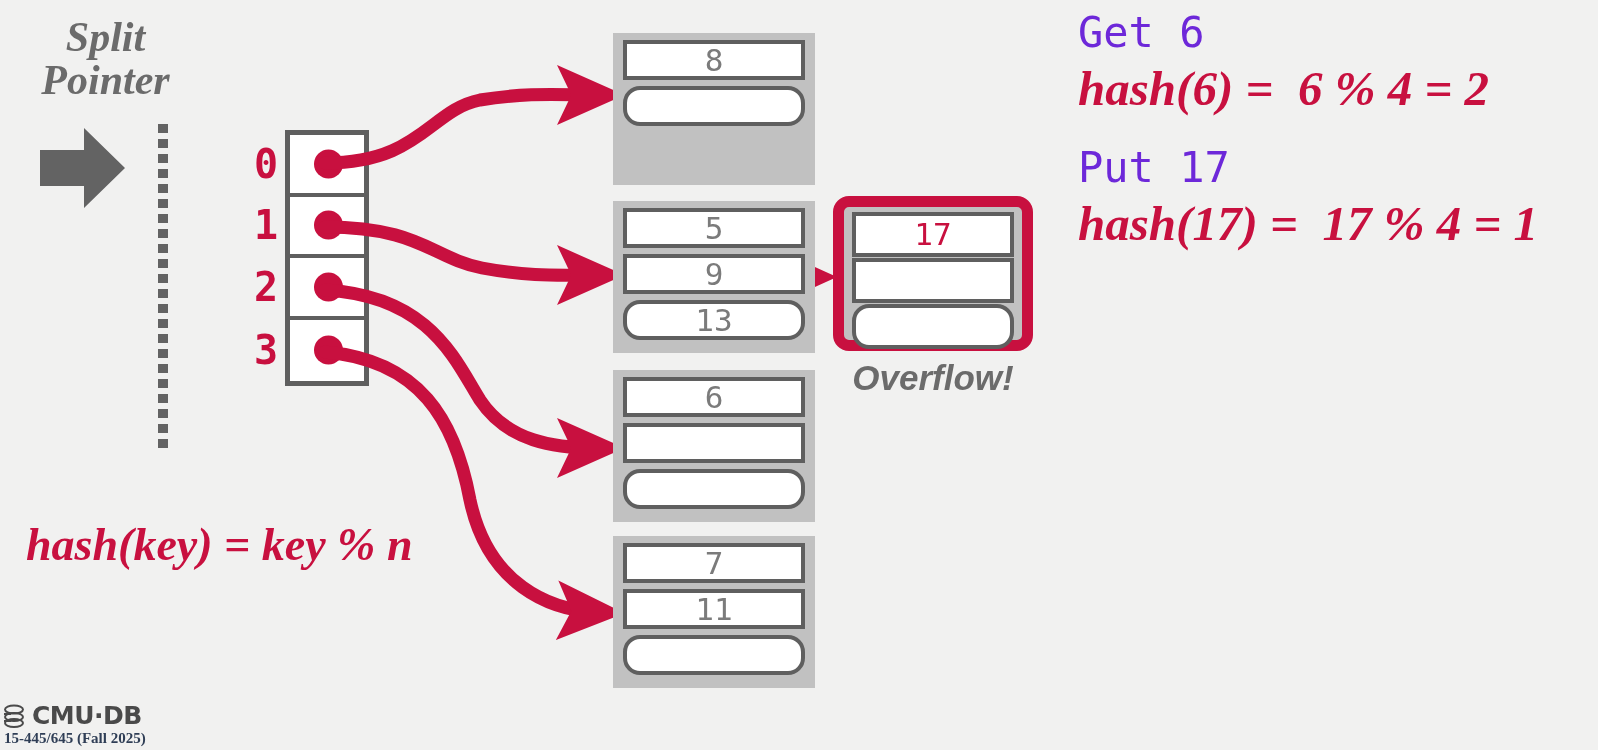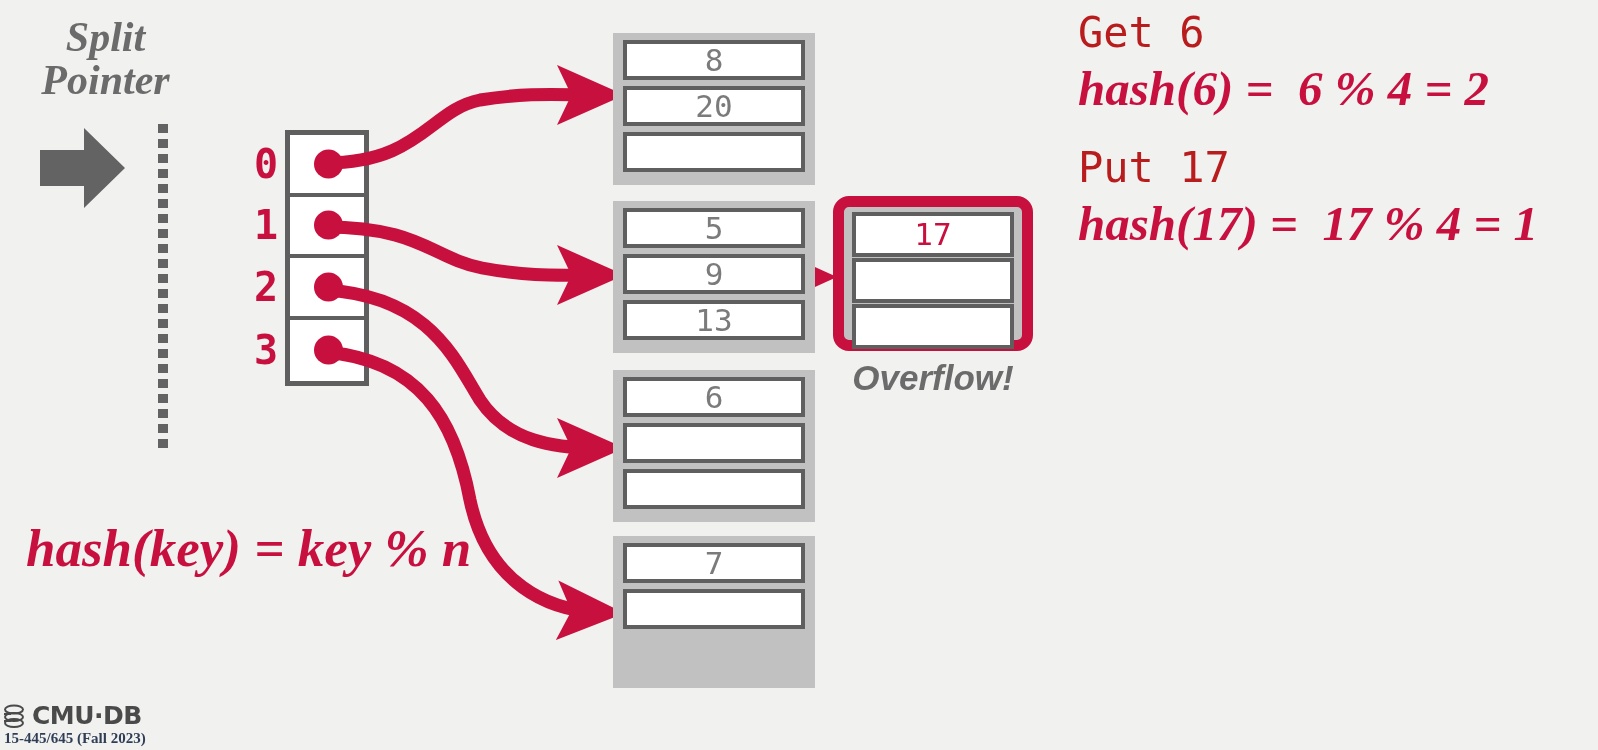--- a/index.html
+++ b/index.html
@@ -119,21 +119,21 @@
     box-sizing: border-box;
     display: flex;
     align-items: center;
     justify-content: center;
     font-family: "DejaVu Sans Mono", monospace;
     font-size: 31px;
     color: #7b7b7b;
     line-height: 1;
   }
   .bucket.overflow .slot { height: 45px; margin-bottom: 1px; }
-  .slot:last-child { margin-bottom: 0; }
+  .slot:last-child { margin-bottom: 0; border-radius: 17px; }
   .slot.highlight { color: #c8103f; }
 
   
   #overflow-caption {
     position: absolute;
     left: 833px;
     top: 358px;
     width: 200px;
     text-align: center;
     font-family: "Liberation Sans", sans-serif;
@@ -144,37 +144,37 @@
   }
 
   
   #hash-formula {
     position: absolute;
     left: 26px;
     top: 518px;
     font-family: "Liberation Serif", serif;
     font-weight: bold;
     font-style: italic;
-    font-size: 53px;
+    font-size: 46px;
     color: #c8103f;
     white-space: nowrap;
   }
 
   
   #ops {
     position: absolute;
     left: 1078px;
     top: 8px;
     width: 510px;
   }
   .op-block { margin-bottom: 26px; }
   .op-cmd {
     font-family: "DejaVu Sans Mono", monospace;
     font-size: 42px;
-    color: #b91c1c;
+    color: #6d28d9;
     line-height: 1.18;
     white-space: pre;
   }
   .op-hash {
     font-family: "Liberation Serif", serif;
     font-weight: bold;
     font-style: italic;
     font-size: 49px;
     color: #c8103f;
     line-height: 1.18;
@@ -269,38 +269,38 @@
 
     <path d="M 325,290 C 430,296 455,360 480,400 C 508,442 555,448 596,448" stroke="#c8103f" stroke-width="13" fill="none" stroke-linecap="round" marker-end="url(#ah)"></path>
 
     <path d="M 325,352 C 420,360 455,420 470,500 C 488,585 550,610 596,612" stroke="#c8103f" stroke-width="13" fill="none" stroke-linecap="round" marker-end="url(#ah)"></path>
 
     <path d="M 804,277 L 823,277" stroke="#c8103f" stroke-width="7" fill="none" stroke-linecap="butt" marker-end="url(#ah-small)"></path>
   </svg>
 
   <div class="bucket main" style="top:33px;">
     <div class="slot">8</div>
-    <div class="slot">20</div>
     <div class="slot"></div>
   </div>
 
   <div class="bucket main" style="top:201px;">
     <div class="slot">5</div>
     <div class="slot">9</div>
     <div class="slot">13</div>
   </div>
 
   <div class="bucket main" style="top:370px;">
     <div class="slot">6</div>
     <div class="slot"></div>
     <div class="slot"></div>
   </div>
 
   <div class="bucket main" style="top:536px;">
     <div class="slot">7</div>
+    <div class="slot">11</div>
     <div class="slot"></div>
   </div>
 
   <div class="bucket overflow" style="top:196px;">
     <div class="slot highlight">17</div>
     <div class="slot"></div>
     <div class="slot"></div>
   </div>
 
   <div id="overflow-caption">Overflow!</div>
@@ -322,16 +322,16 @@
     <div id="footer-logo">
       <svg width="26" height="24" viewBox="0 0 26 24">
         <ellipse cx="10" cy="5.5" rx="9" ry="4" fill="none" stroke="#4a4a4a" stroke-width="2"></ellipse>
         <ellipse cx="10" cy="13" rx="9" ry="4" fill="none" stroke="#4a4a4a" stroke-width="2"></ellipse>
         <ellipse cx="10" cy="19" rx="9" ry="4" fill="none" stroke="#4a4a4a" stroke-width="2"></ellipse>
         <rect x="0" y="9" width="7" height="2" fill="#4a4a4a"></rect>
         <rect x="0" y="16" width="7" height="2" fill="#4a4a4a"></rect>
       </svg>
       <span id="footer-wordmark">CMU·DB</span>
     </div>
-    <div id="footer-course">15-445/645 (Fall 2023)</div>
+    <div id="footer-course">15-445/645 (Fall 2025)</div>
   </div>
 
 </div>
 
 </body></html>

